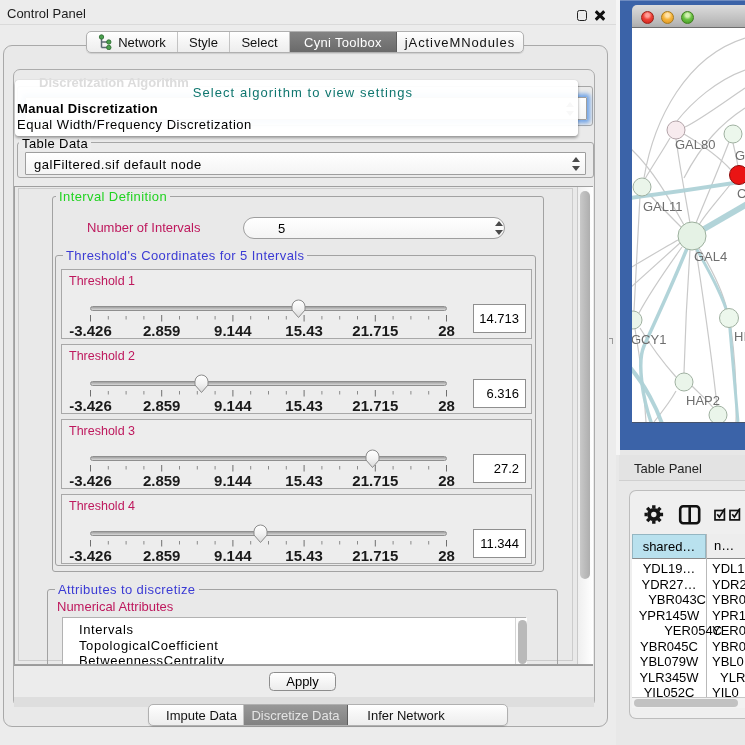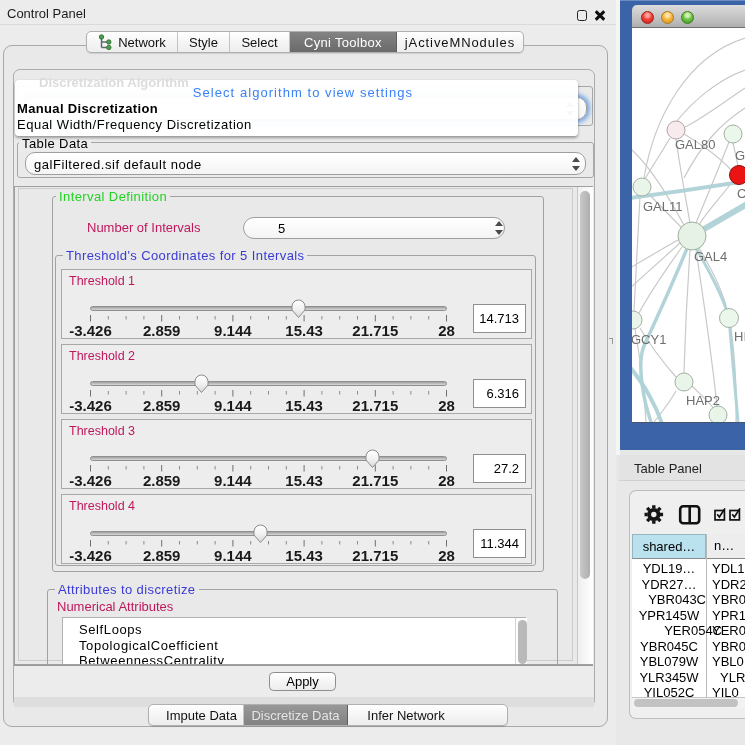--- a/index.html
+++ b/index.html
@@ -12,21 +12,21 @@
 .xwrap i{position:absolute;left:-1px;top:4px;width:12px;height:3px;background:#111;border-radius:0.5px}
 .xwrap i.a{transform:rotate(45deg)}.xwrap i.b{transform:rotate(-45deg)}
 .outerbox{position:absolute;left:3px;top:45px;width:605px;height:682px;border:1px solid #a9a9a9;border-radius:9px;background:#e9e9e9}
 .innerbox{position:absolute;left:13px;top:69px;width:582px;height:638px;border:1px solid #acacac;border-radius:7px;background:#eaeaea}
 .tabbar{position:absolute;border:1px solid #b0b0b0;border-radius:5px;background:linear-gradient(#ffffff,#f6f6f6 45%,#ededed);display:flex;overflow:hidden;box-shadow:0 1px 1px rgba(0,0,0,.12)}
 .tabbar .seg{height:100%;display:flex;align-items:center;justify-content:center;font-size:13px;color:#111;border-right:1px solid #c3c3c3}
 .tabbar .seg:last-child{border-right:none}
 .tabbar .seg.dark{background:linear-gradient(#838383,#6a6a6a);color:#fff;border-right:1px solid #5e5e5e}
 .groupbox{position:absolute;border:1px solid #a6a6a6;border-radius:3px}
 .gtitle{position:absolute;font-size:13px;letter-spacing:0.4px;background:#e9e9e9;padding:0 3px;white-space:nowrap}
-.combo{position:absolute;background:linear-gradient(#ffffff,#f4f4f4);border:1px solid #9e9e9e;border-radius:10px;font-size:13px;color:#000}
+.combo{position:absolute;background:linear-gradient(#ffffff,#f4f4f4);border:1px solid #9e9e9e;border-radius:1px;font-size:13px;color:#000}
 .combo .ctext{position:absolute;top:50%;transform:translateY(-50%);letter-spacing:0.55px}
 .spin{position:absolute;width:9px;height:14px;top:50%;transform:translateY(-50%)}
 .spin:before,.spin:after{content:"";position:absolute;left:0;border-left:4.5px solid transparent;border-right:4.5px solid transparent}
 .spin:before{top:0;border-bottom:5.5px solid #4a4a4a}
 .spin:after{bottom:0;border-top:5.5px solid #4a4a4a}
 .blab{font-size:13px;font-weight:normal;color:#be185d;position:absolute;white-space:nowrap}
 .tbox{position:absolute;left:46px;width:471px;height:70px;background:#ededed;border:1px solid #a8a8a8}
 .track{position:absolute;left:28px;top:36px;width:357px;height:5px;border:1px solid #8f8f8f;border-radius:3px;background:linear-gradient(#9f9f9f,#d9d9d9)}
 .thumb{position:absolute;top:29px;width:17px;height:20px}
 .ticks{position:absolute;left:28px;top:45px;width:357px;height:8px}
@@ -180,41 +180,41 @@
                 </linearGradient>
               </defs>
             </svg></div>
           <div class="vbox">11.344</div>
         </div>
 
    <div class="groupbox" style="left:32px;top:402px;width:511px;height:90px;border-color:#a2a2a2"></div>
    <div class="gtitle" style="left:40px;top:395px;color:#3b3bd4">Attributes to discretize</div>
    <div class="blab" style="left:42px;top:412px">Numerical Attributes</div>
    <div class="abs" style="left:47px;top:430px;width:464px;height:60px;background:#fff;border:1px solid #b2b2b2;font-size:13px;letter-spacing:0.6px;color:#000">
-     <div class="abs" style="left:16px;top:4px">SelfLoops</div>
+     <div class="abs" style="left:16px;top:4px">Intervals</div>
      <div class="abs" style="left:16px;top:19.5px">TopologicalCoefficient</div>
      <div class="abs" style="left:16px;top:35px">BetweennessCentrality</div>
      <div class="abs" style="left:452px;top:0;width:12px;height:58px;background:#fdfdfd;border-left:1px solid #d5d5d5"></div>
      <div class="abs" style="left:454.5px;top:2px;width:9px;height:44px;background:#b9b9b9;border-radius:4.5px"></div>
    </div>
   </div>
  </div>
 
  <div class="abs" style="left:14px;top:665px;width:579px;height:1px;background:#9a9a9a"></div>
  <div class="abs" style="left:14px;top:666px;width:579px;height:31px;background:#ececec"></div>
  <div class="abs" style="left:269px;top:672px;width:67px;height:19px;background:linear-gradient(#ffffff,#ececec);border:1px solid #8d8d8d;border-radius:4.5px;font-size:13px;color:#000;text-align:center;line-height:17px">Apply</div>
  <div class="abs" style="left:14px;top:697px;width:580px;height:10px;background:#dedede"></div>
  <div class="tabbar" style="left:148px;top:704px;width:360px;height:22px">
   <div class="seg" style="width:95px;padding-left:11px">Impute Data</div>
   <div class="seg dark" style="width:104px;background:linear-gradient(#989898,#828282);color:#e4e4e4">Discretize Data</div>
   <div class="seg" style="width:116px">Infer Network</div>
  </div>
  <div class="popup">
    <div class="abs" style="left:24px;top:-5px;font-size:13px;font-weight:bold;color:#dcdcdc;white-space:nowrap">Discretization Algorithm</div>
-   <div class="abs" style="left:288px;top:5px;transform:translateX(-50%);font-size:13px;color:#3b82f6;letter-spacing:1.05px;white-space:nowrap">Select algorithm to view settings</div>
+   <div class="abs" style="left:288px;top:5px;transform:translateX(-50%);font-size:13px;color:#0f766e;letter-spacing:1.05px;white-space:nowrap">Select algorithm to view settings</div>
    <div class="abs" style="left:2px;top:21px;font-size:13px;font-weight:bold;color:#000;letter-spacing:0.35px;white-space:nowrap">Manual Discretization</div>
    <div class="abs" style="left:2px;top:37px;font-size:13px;color:#000;letter-spacing:0.5px;white-space:nowrap">Equal Width/Frequency Discretization</div>
  </div>
  <div class="abs" style="left:609px;top:338px;width:4px;height:6px;border:1px solid #9a9a9a;border-left:none;border-bottom:none"></div>
 </div>
 
 <div class="abs" style="left:616px;top:0;width:4px;height:455px;background:#f5f5f5"></div>
 <div class="abs" style="left:620px;top:0;width:125px;height:450px;background:#3b63a8;border-top:1px solid #6f8cc0"></div>
 <div class="abs" style="left:632px;top:5px;width:113px;height:23px;background:linear-gradient(#dcdcdc,#b9b9b9 80%,#adadad);border-bottom:1px solid #6e6e6e;border-top-left-radius:5px"></div>
 <div class="abs" style="left:641px;top:11px;width:13px;height:13px;border-radius:50%;background:radial-gradient(circle at 50% 30%,#ff9d96 0 18%,#ee4238 45%,#c81e16 100%);border:0.5px solid #9c2018"></div>

